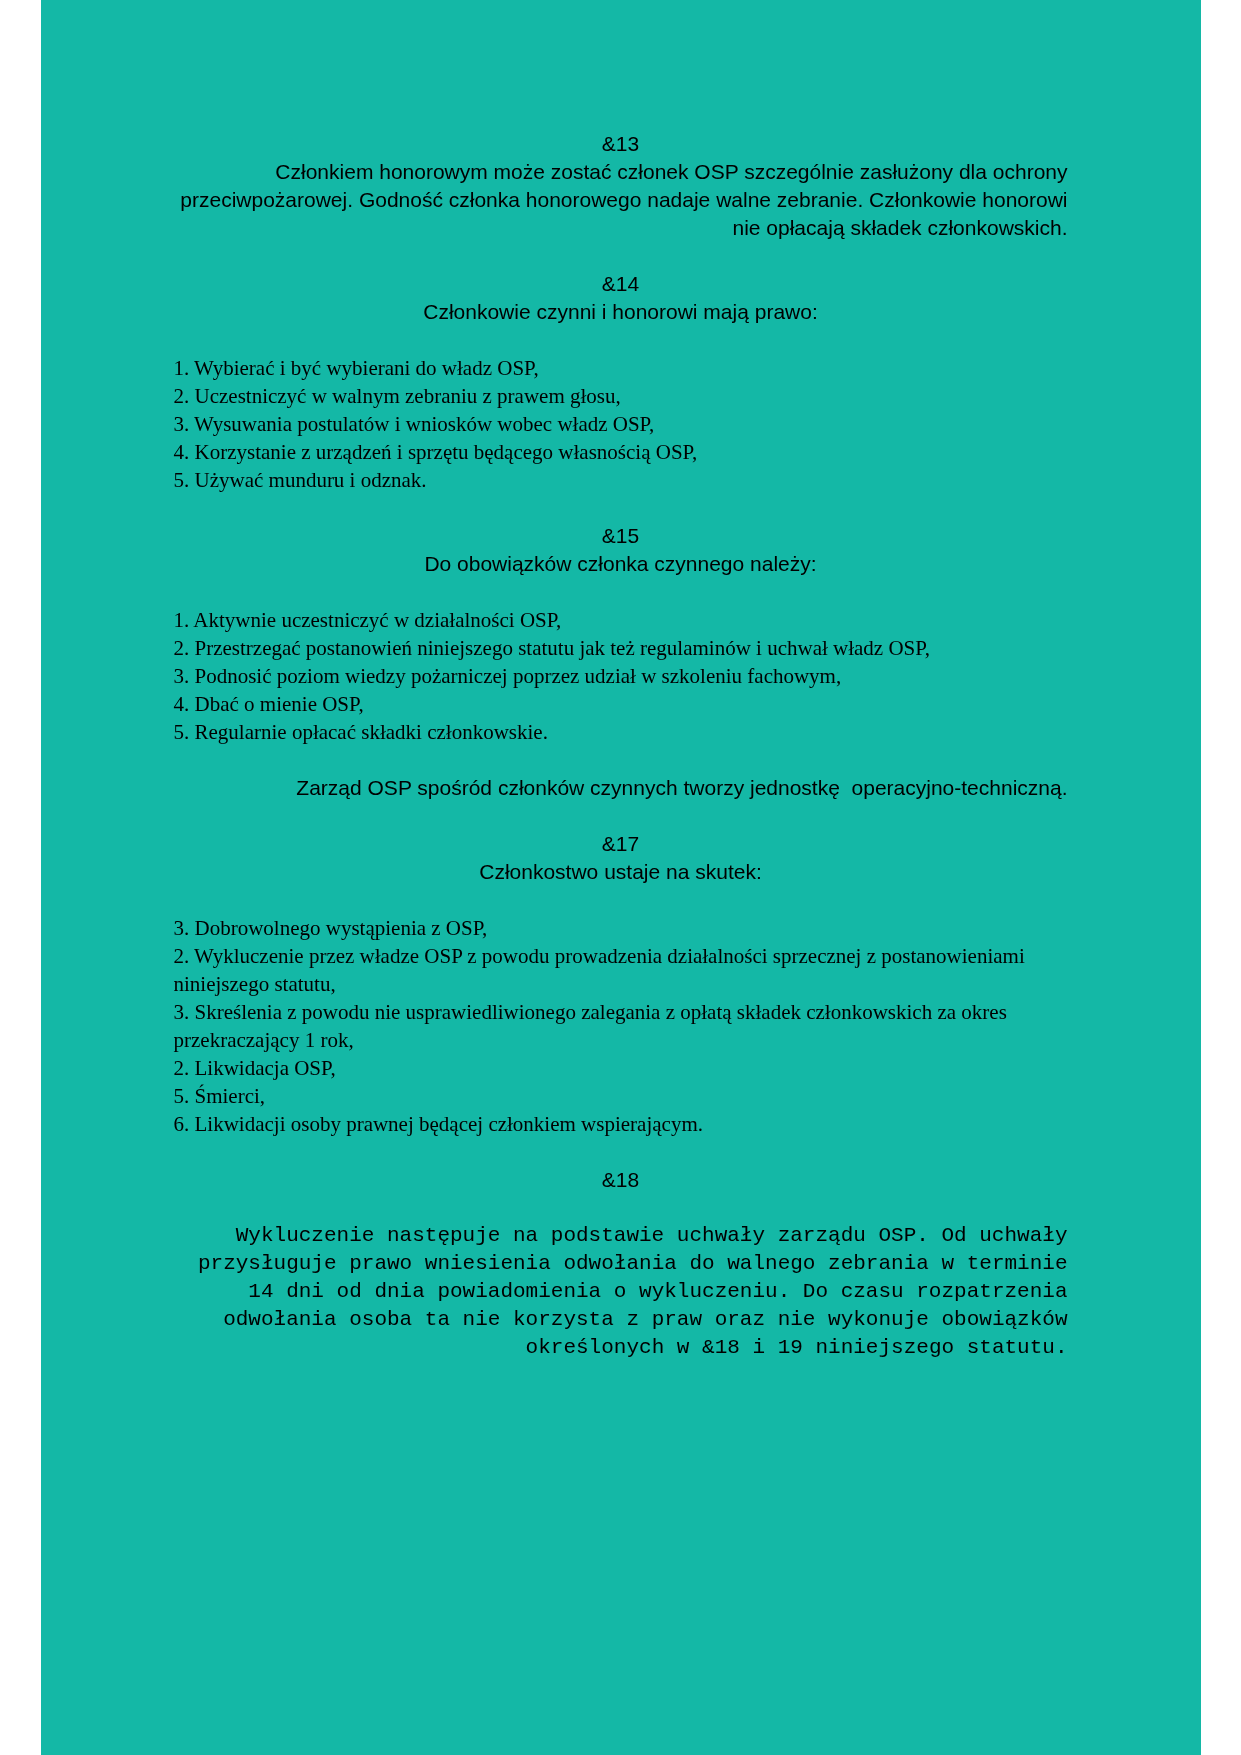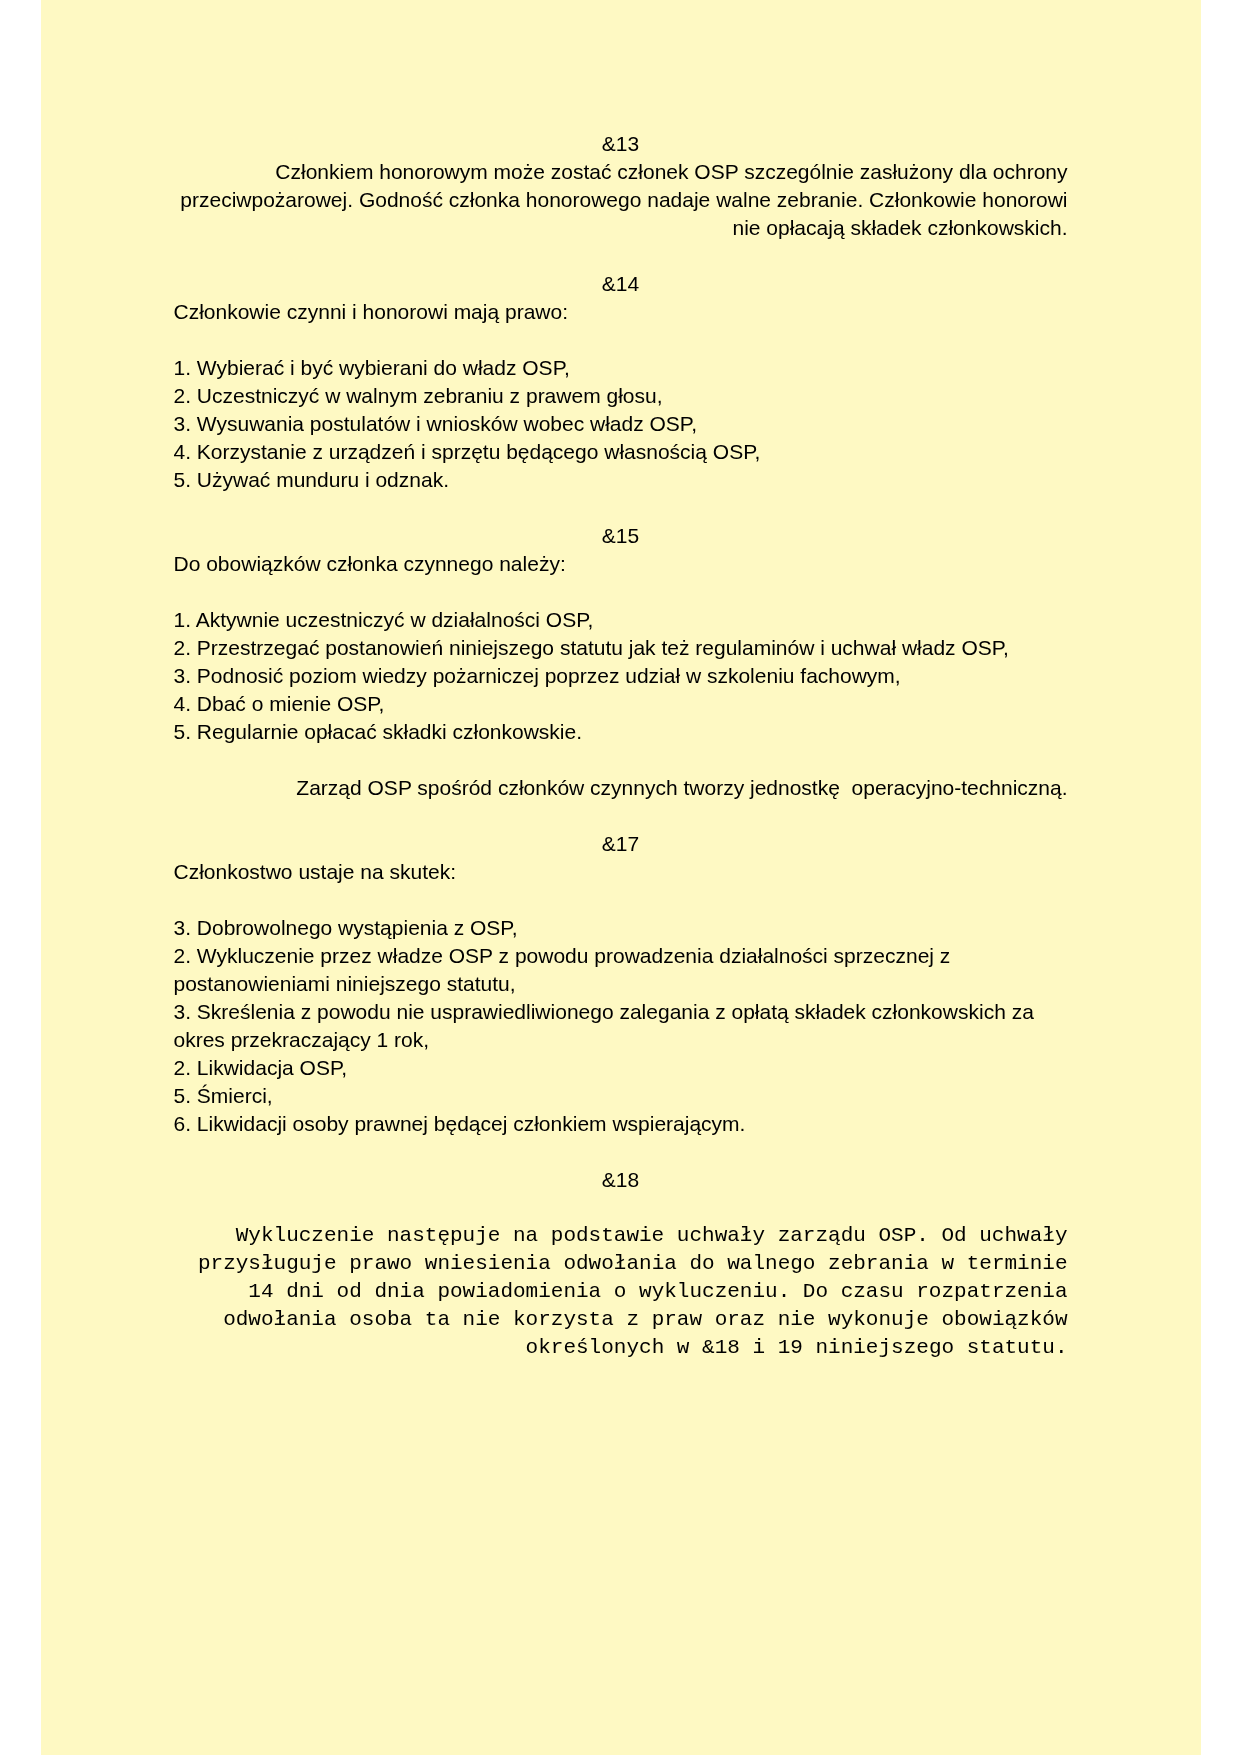--- a/index.html
+++ b/index.html
@@ -8,48 +8,49 @@
     padding: 0;
     background: #ffffff;
   }
   .page {
     position: relative;
     width: 1160px;
     height: 1755px;
     margin: 0 auto;
     box-sizing: border-box;
     padding: 130px 133px 40px 133px;
-    background: #fef9c3;
+    background: #14b8a6;
     color: #000000;
     font-family: "Liberation Sans", "DejaVu Sans", sans-serif;
     font-size: 21px;
     line-height: 28px;
     overflow: hidden;
   }
   .sec {
     margin: 0 0 28px 0;
   }
   .marker {
     text-align: center;
     white-space: pre-wrap;
   }
   .center-par {
     margin: 0 auto;
     max-width: 905px;
     text-align: right;
     white-space: pre-wrap;
   }
   .subtitle {
-    text-align: left;
+    text-align: center;
     white-space: pre-wrap;
   }
   .plain-list {
     list-style: none;
     margin: 28px 0 0 0;
     padding: 0;
+    font-family: Liberation Serif, serif;
   }
   .plain-list li {
     white-space: pre-wrap;
   }
   .gap-top {
     margin-top: 28px;
     font-family: Liberation Mono, monospace;
   }
 </style>
 </head>

